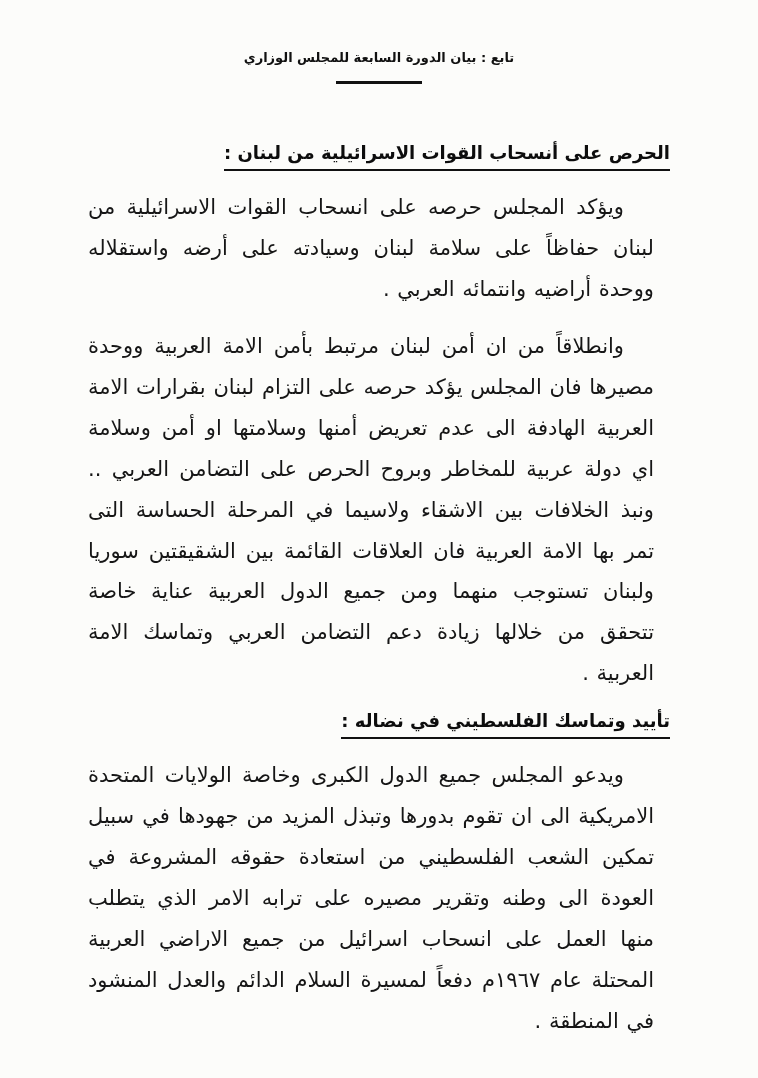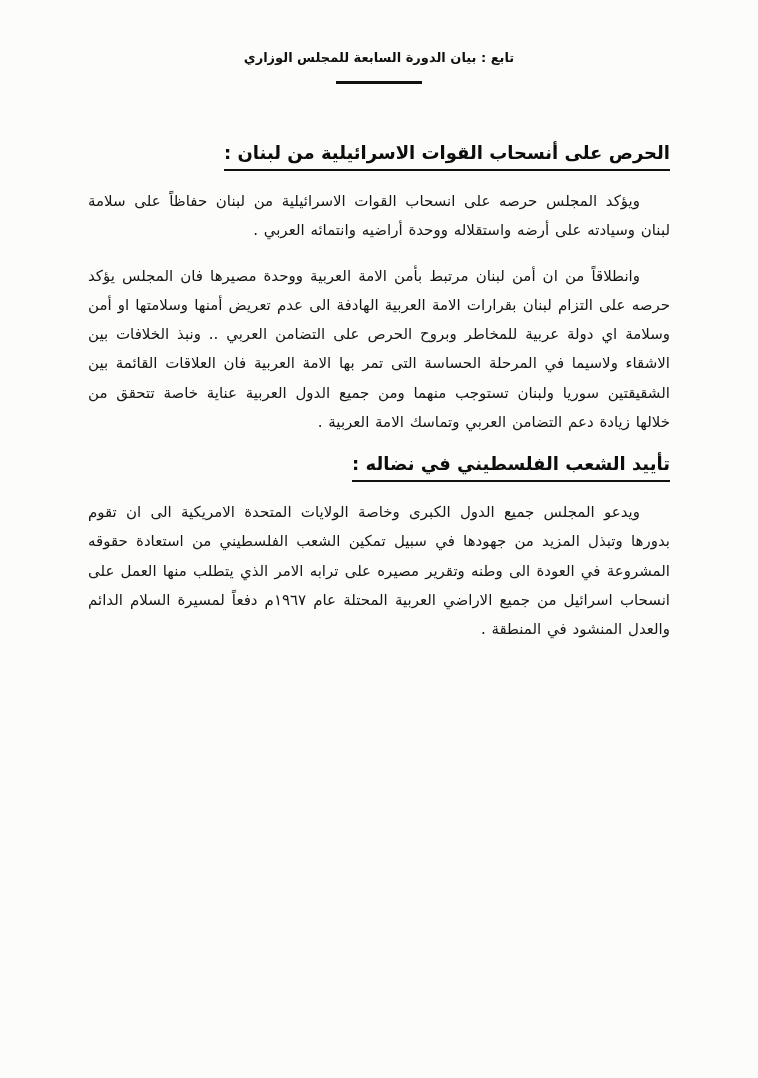--- a/index.html
+++ b/index.html
@@ -47,26 +47,26 @@
       color: #0d0d0d;
       border-bottom: 2px solid #111;
       padding-bottom: 6px;
       margin: 0 0 16px 0;
       letter-spacing: 0.2px;
     }
     .section + .section {
       margin-top: 10px;
     }
     .paragraph {
-      font-size: 15px;
+      font-size: 21px;
       line-height: 1.95;
       text-align: justify;
       text-align-last: right;
       text-indent: 30px;
-      margin: 0 0 16px 0;
+      margin: 0 16px 16px 0;
       word-spacing: 1px;
     }
   </style>
 </head>
 <body>
 
 <div class="page">
 
   <div class="doc-header">تابع : بيان الدورة السابعة للمجلس الوزاري</div>
 
@@ -74,19 +74,19 @@
 
   <div class="body-content">
 
     <div class="section">
       <h2 class="section-heading">الحرص على أنسحاب القوات الاسرائيلية من لبنان :</h2>
       <p class="paragraph">ويؤكد المجلس حرصه على انسحاب القوات الاسرائيلية من لبنان حفاظاً على سلامة لبنان وسيادته على أرضه واستقلاله ووحدة أراضيه وانتمائه العربي .</p>
       <p class="paragraph">وانطلاقاً من ان أمن لبنان مرتبط بأمن الامة العربية ووحدة مصيرها فان المجلس يؤكد حرصه على التزام لبنان بقرارات الامة العربية الهادفة الى عدم تعريض أمنها وسلامتها او أمن وسلامة اي دولة عربية للمخاطر وبروح الحرص على التضامن العربي .. ونبذ الخلافات بين الاشقاء ولاسيما في المرحلة الحساسة التى تمر بها الامة العربية فان العلاقات القائمة بين الشقيقتين سوريا ولبنان تستوجب منهما ومن جميع الدول العربية عناية خاصة تتحقق من خلالها زيادة دعم التضامن العربي وتماسك الامة العربية .</p>
     </div>
 
     <div class="section">
-      <h2 class="section-heading">تأييد الشعب الفلسطيني في نضاله :</h2>
+      <h2 class="section-heading">تأييد وتماسك الفلسطيني في نضاله :</h2>
       <p class="paragraph">ويدعو المجلس جميع الدول الكبرى وخاصة الولايات المتحدة الامريكية الى ان تقوم بدورها وتبذل المزيد من جهودها في سبيل تمكين الشعب الفلسطيني من استعادة حقوقه المشروعة في العودة الى وطنه وتقرير مصيره على ترابه الامر الذي يتطلب منها العمل على انسحاب اسرائيل من جميع الاراضي العربية المحتلة عام ١٩٦٧م دفعاً لمسيرة السلام الدائم والعدل المنشود في المنطقة .</p>
     </div>
 
   </div>
 
 </div>
 
 </body></html>

